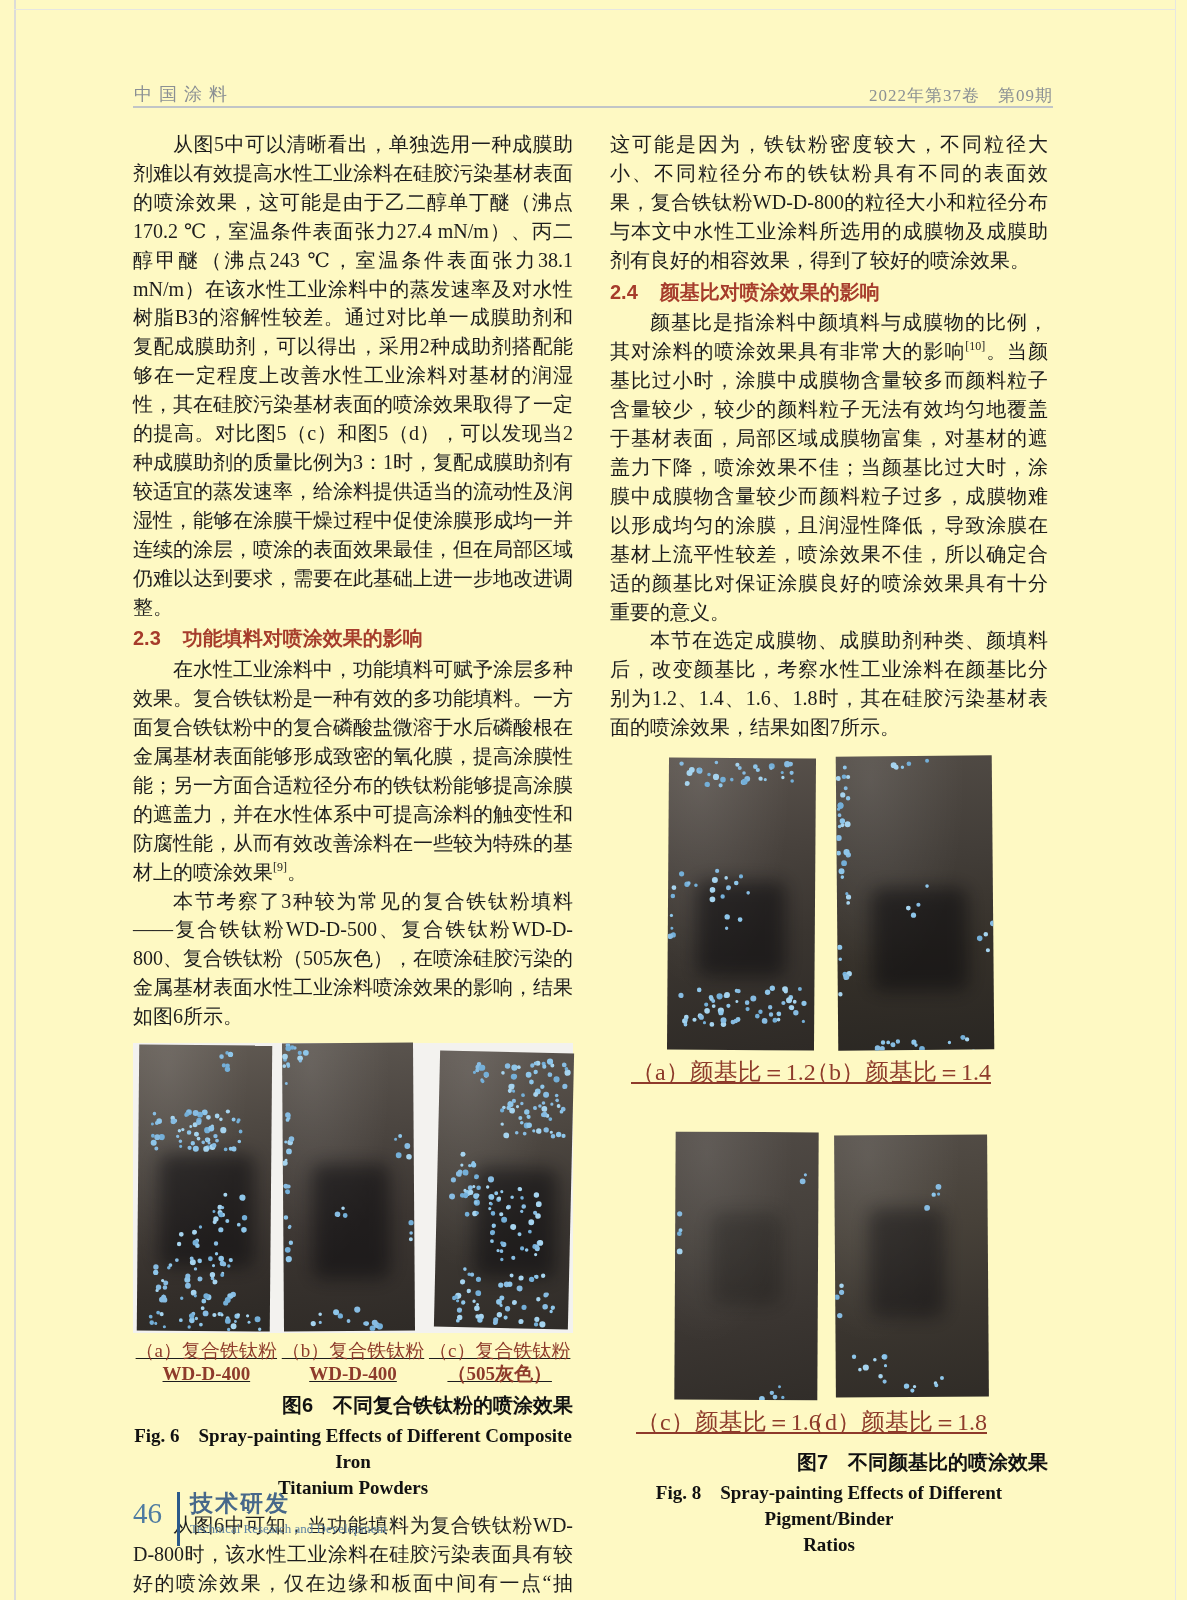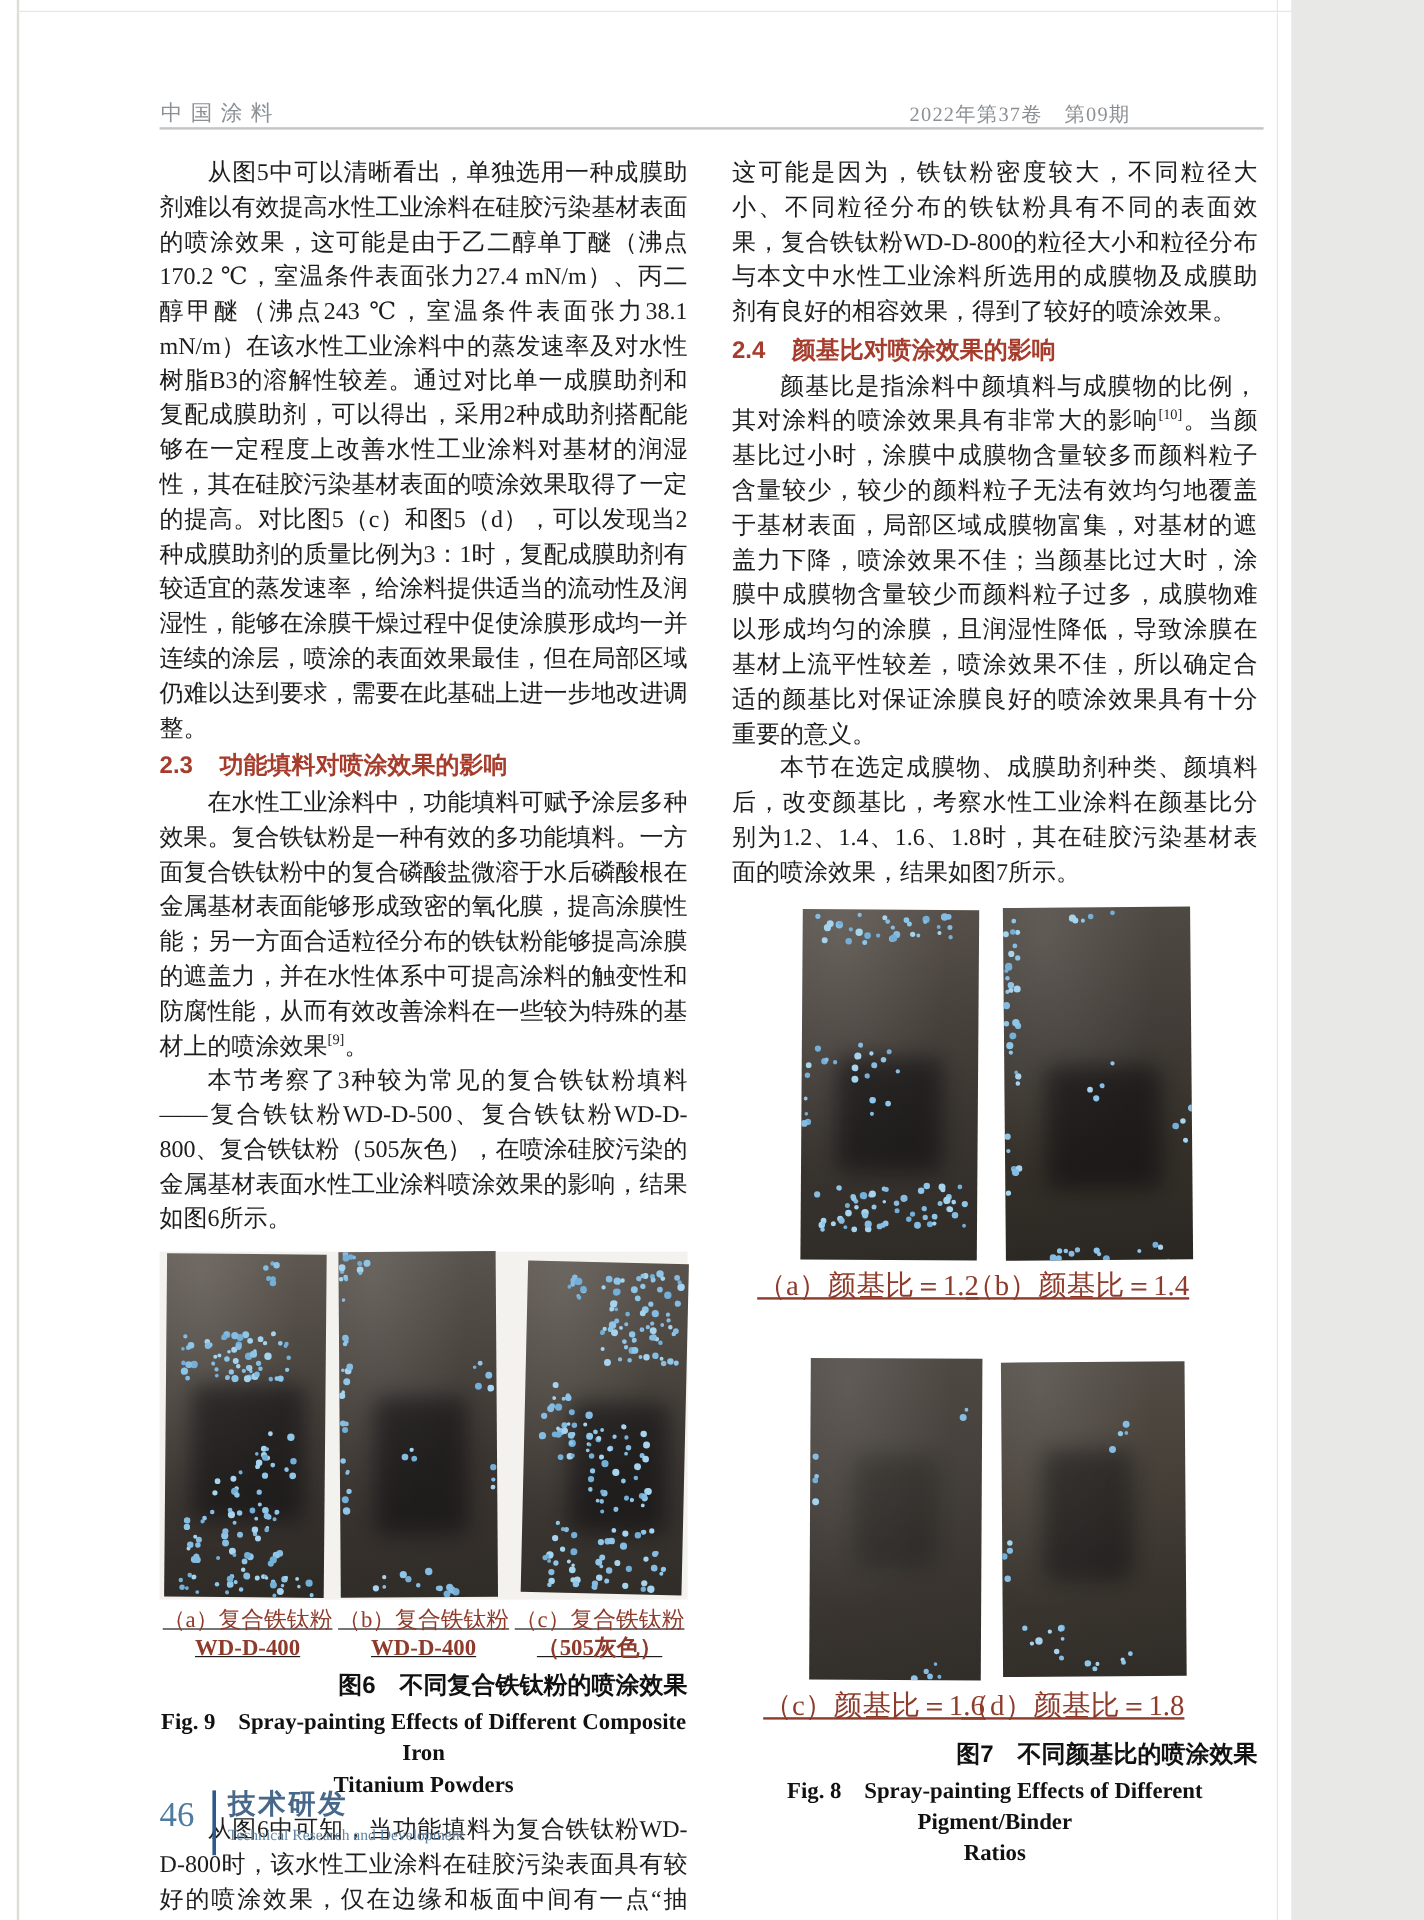--- a/index.html
+++ b/index.html
@@ -1,16 +1,16 @@
 <!DOCTYPE html>
 <html><head>
 <meta charset="utf-8">
 <style>
   html,body{margin:0;padding:0;background:#e8e8e6;}
-  .page{position:relative;width:1076px;height:1600px;background:#ffffff;overflow:hidden;
+  .page{position:relative;width:1187px;height:1600px;background:#fef9c3;overflow:hidden;
         font-family:"Liberation Serif","DejaVu Serif",serif;color:#1d1d1d;}
   .scan-left{position:absolute;left:14px;top:0;width:2px;height:1600px;background:#dcdcd8;}
   .scan-top{position:absolute;left:14px;top:9px;width:1162px;height:1px;background:#e6e6e2;}
   .scan-right{position:absolute;right:11px;top:0;width:1px;height:1600px;background:#e6e6e2;}
 
   
   .hdr-journal{position:absolute;left:134px;top:82px;font-size:18px;color:#8b9094;letter-spacing:7px;}
   .hdr-issue{position:absolute;right:134px;top:84px;font-size:17px;color:#8b9094;letter-spacing:1px;}
   .hdr-rule{position:absolute;left:133px;top:106px;width:920px;height:2px;background:#c1c5c7;}
 
@@ -127,21 +127,21 @@
           <div>（b）复合铁钛粉</div>
           <div class="l2">WD-D-400</div>
         </div>
         <div class="cap6">
           <div>（c）复合铁钛粉</div>
           <div class="l2">（505灰色）</div>
         </div>
       </div>
       <figcaption class="figzh">图6　不同复合铁钛粉的喷涂效果</figcaption>
       <div class="figen">
-        <div>Fig. 9　Spray-painting Effects of Different Composite Iron</div>
+        <div>Fig. 6　Spray-painting Effects of Different Composite Iron</div>
         <div>Titanium Powders</div>
       </div>
     </figure>
 
     <p class="indent afterfig">从图6中可知，当功能填料为复合铁钛粉WD-D-800时，该水性工业涂料在硅胶污染表面具有较好的喷涂效果，仅在边缘和板面中间有一点“抽坑”现象。</p>
   </div>
 
   <div class="col col-right">
     <p>这可能是因为，铁钛粉密度较大，不同粒径大小、不同粒径分布的铁钛粉具有不同的表面效果，复合铁钛粉WD-D-800的粒径大小和粒径分布与本文中水性工业涂料所选用的成膜物及成膜助剂有良好的相容效果，得到了较好的喷涂效果。</p>
     <h3 class="sec">

